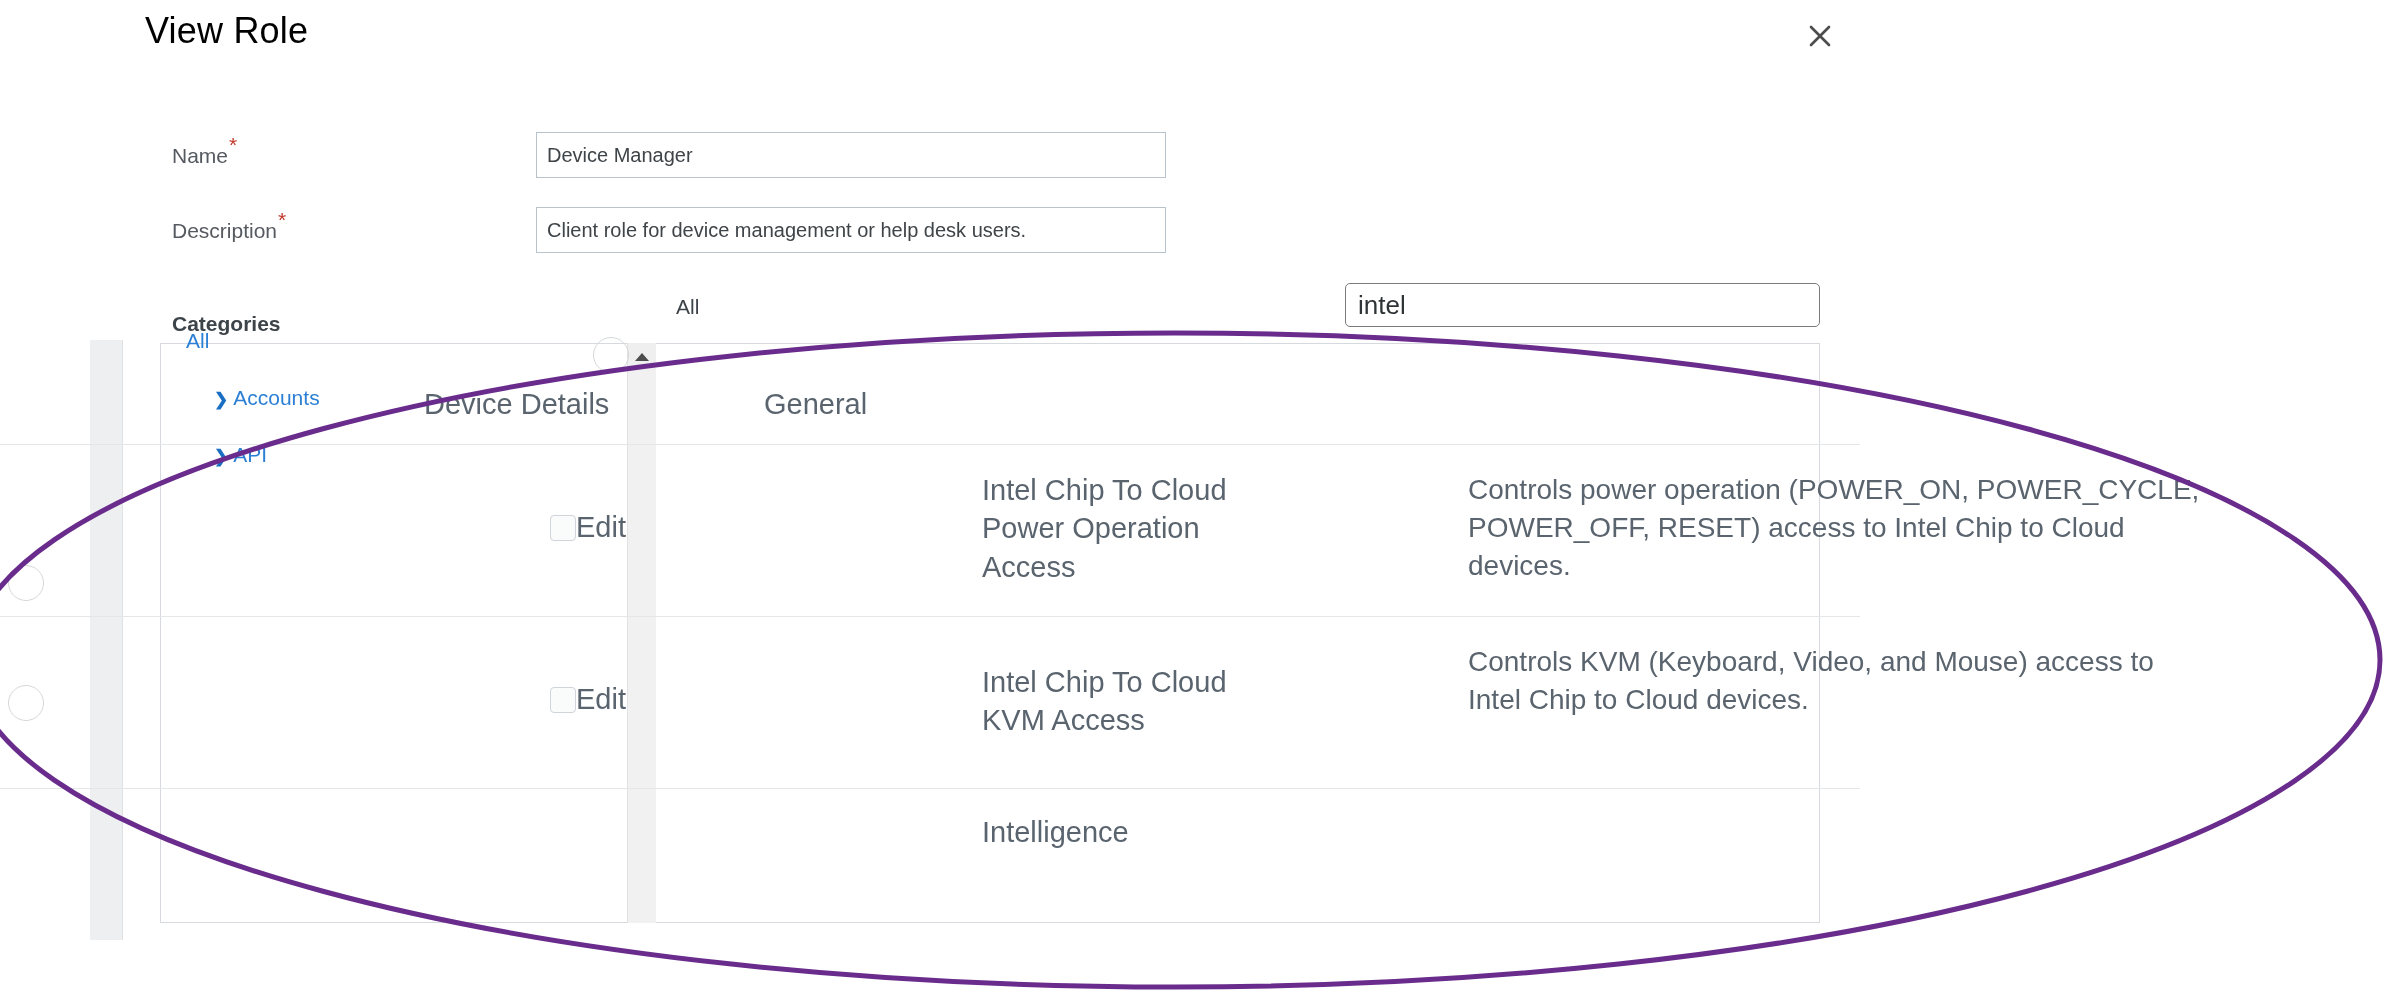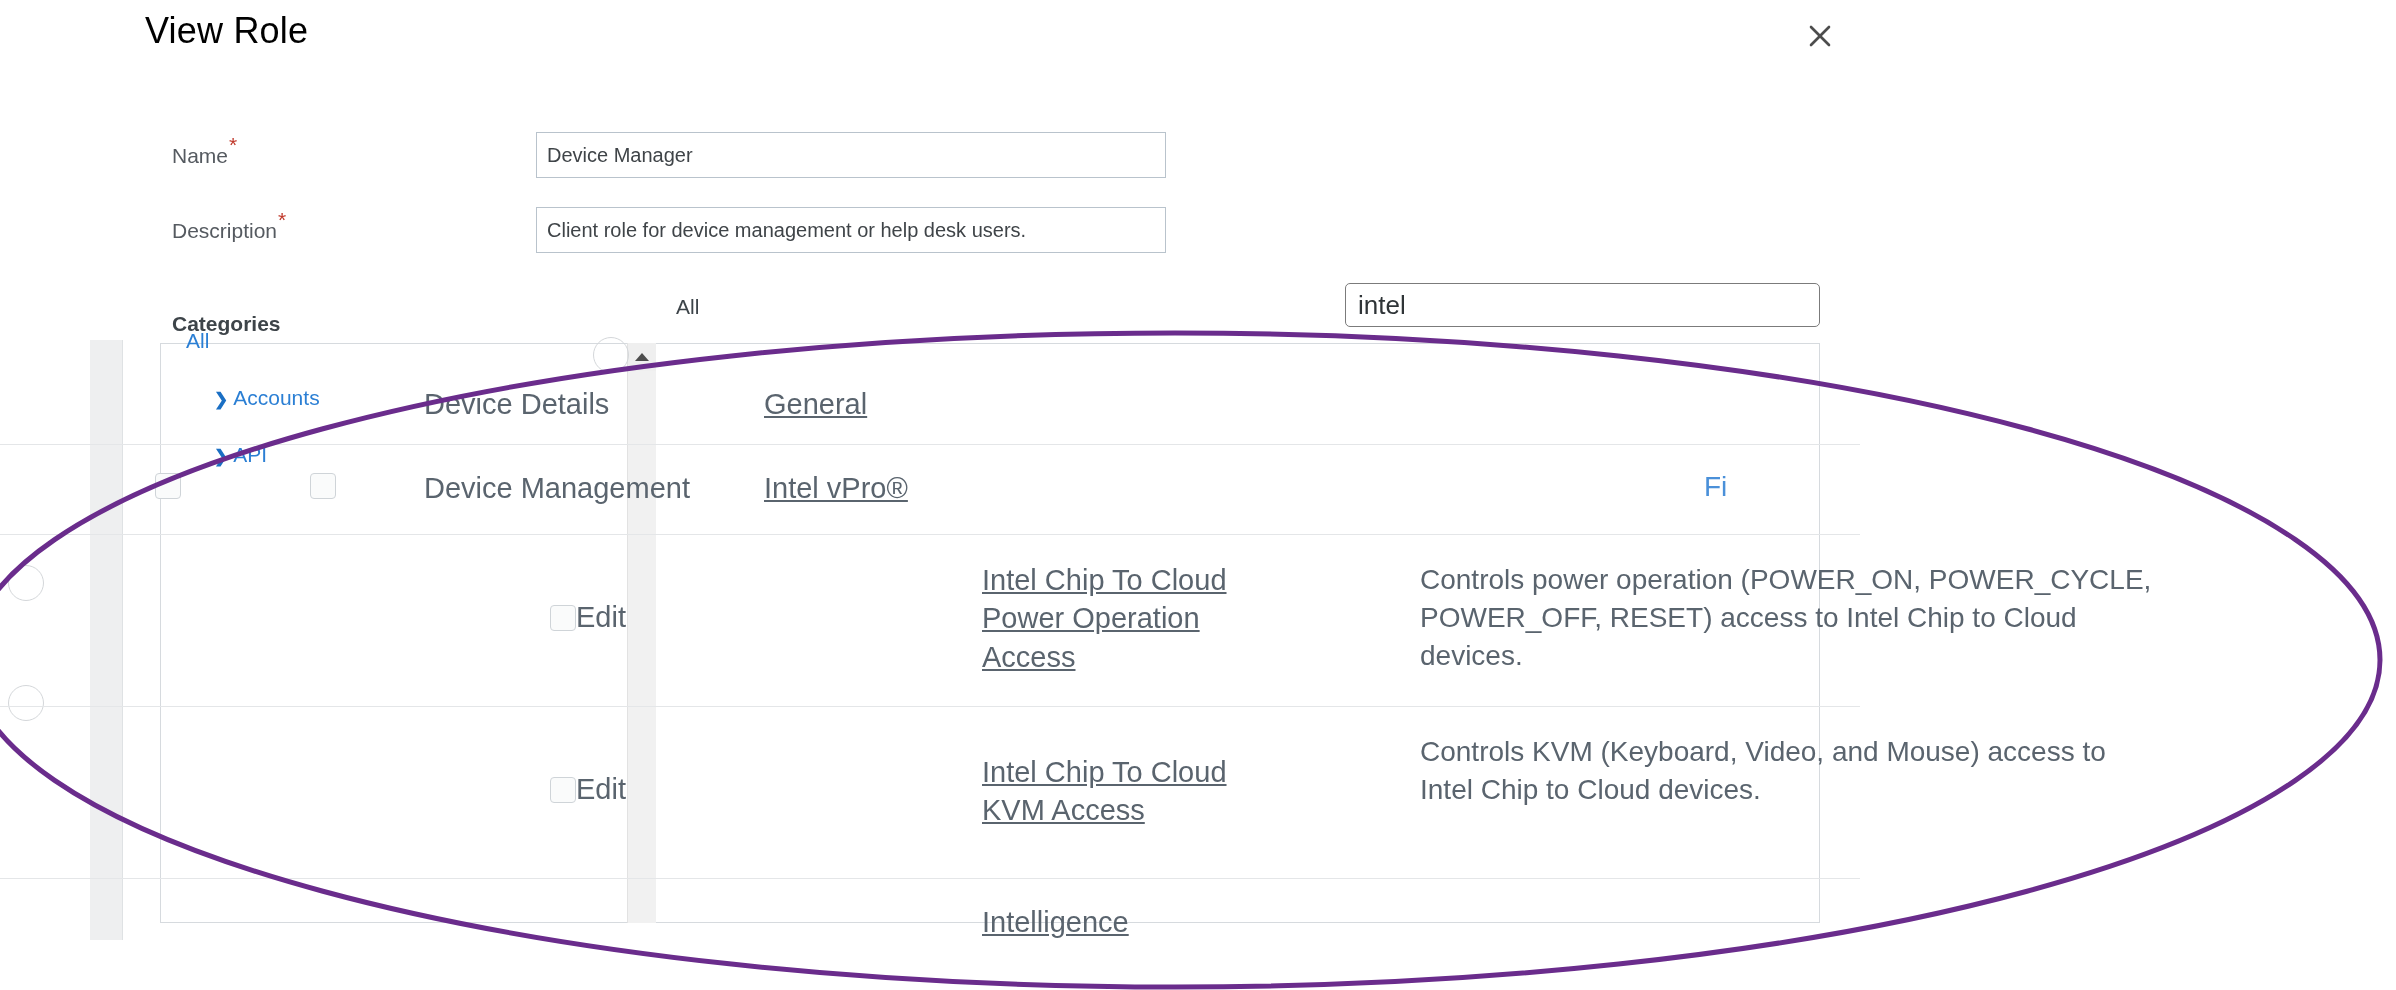--- a/index.html
+++ b/index.html
@@ -226,27 +226,27 @@
     font-size: 29px;
     color: #5a646e;
     line-height: 1.32;
     font-weight: 400;
   }
   .txt-name {
     font-size: 29px;
     color: #5a646e;
     line-height: 1.32;
     font-weight: 400;
-    text-decoration: underline;
   }
   .txt-desc {
     font-size: 28px;
     color: #5a646e;
     line-height: 1.36;
     font-weight: 400;
+    margin-left: 48px;
   }
   .txt-link {
     font-size: 28px;
     color: #4a90d9;
     cursor: pointer;
   }
 
   .cbx {
     display: inline-block;
     width: 26px;
@@ -351,31 +351,20 @@
     <div class="gutter-strip"></div>
     <div class="gutter-line"></div>
 
     <div class="perm-table">
 
       <div class="perm-row header-row" style="height:90px;">
         <div class="cell c-cat txt-cat" style="top:30px;">Device Details</div>
         <div class="cell c-name txt-name" style="top:30px;">General</div>
       </div>
 
-      <div class="perm-row" style="height:90px;">
-        <div class="cell c-check1" style="top:28px;">
-          <span class="cbx"></span>
-        </div>
-        <div class="cell c-check2" style="top:28px;">
-          <span class="cbx"></span>
-        </div>
-        <div class="cell c-cat txt-cat" style="top:24px;">Device Management</div>
-        <div class="cell c-name txt-name" style="top:24px;">Intel vPro®</div>
-        <div class="cell c-link txt-link" style="top:26px;">Fi</div>
-      </div>
 
       <div class="perm-row" style="height:172px;">
         <div class="cell c-name edit-cell" style="left:550px; width:260px; top:66px;">
           <span class="cbx"></span>
           <span class="edit-label">Edit</span>
         </div>
         <div class="cell txt-name" style="left:982px; width:300px; top:26px;">Intel Chip To Cloud Power Operation Access</div>
         <div class="cell txt-desc" style="left:1420px; width:740px; top:26px;">Controls power operation (POWER_ON, POWER_CYCLE, POWER_OFF, RESET) access to Intel Chip to Cloud devices.</div>
       </div>
 

